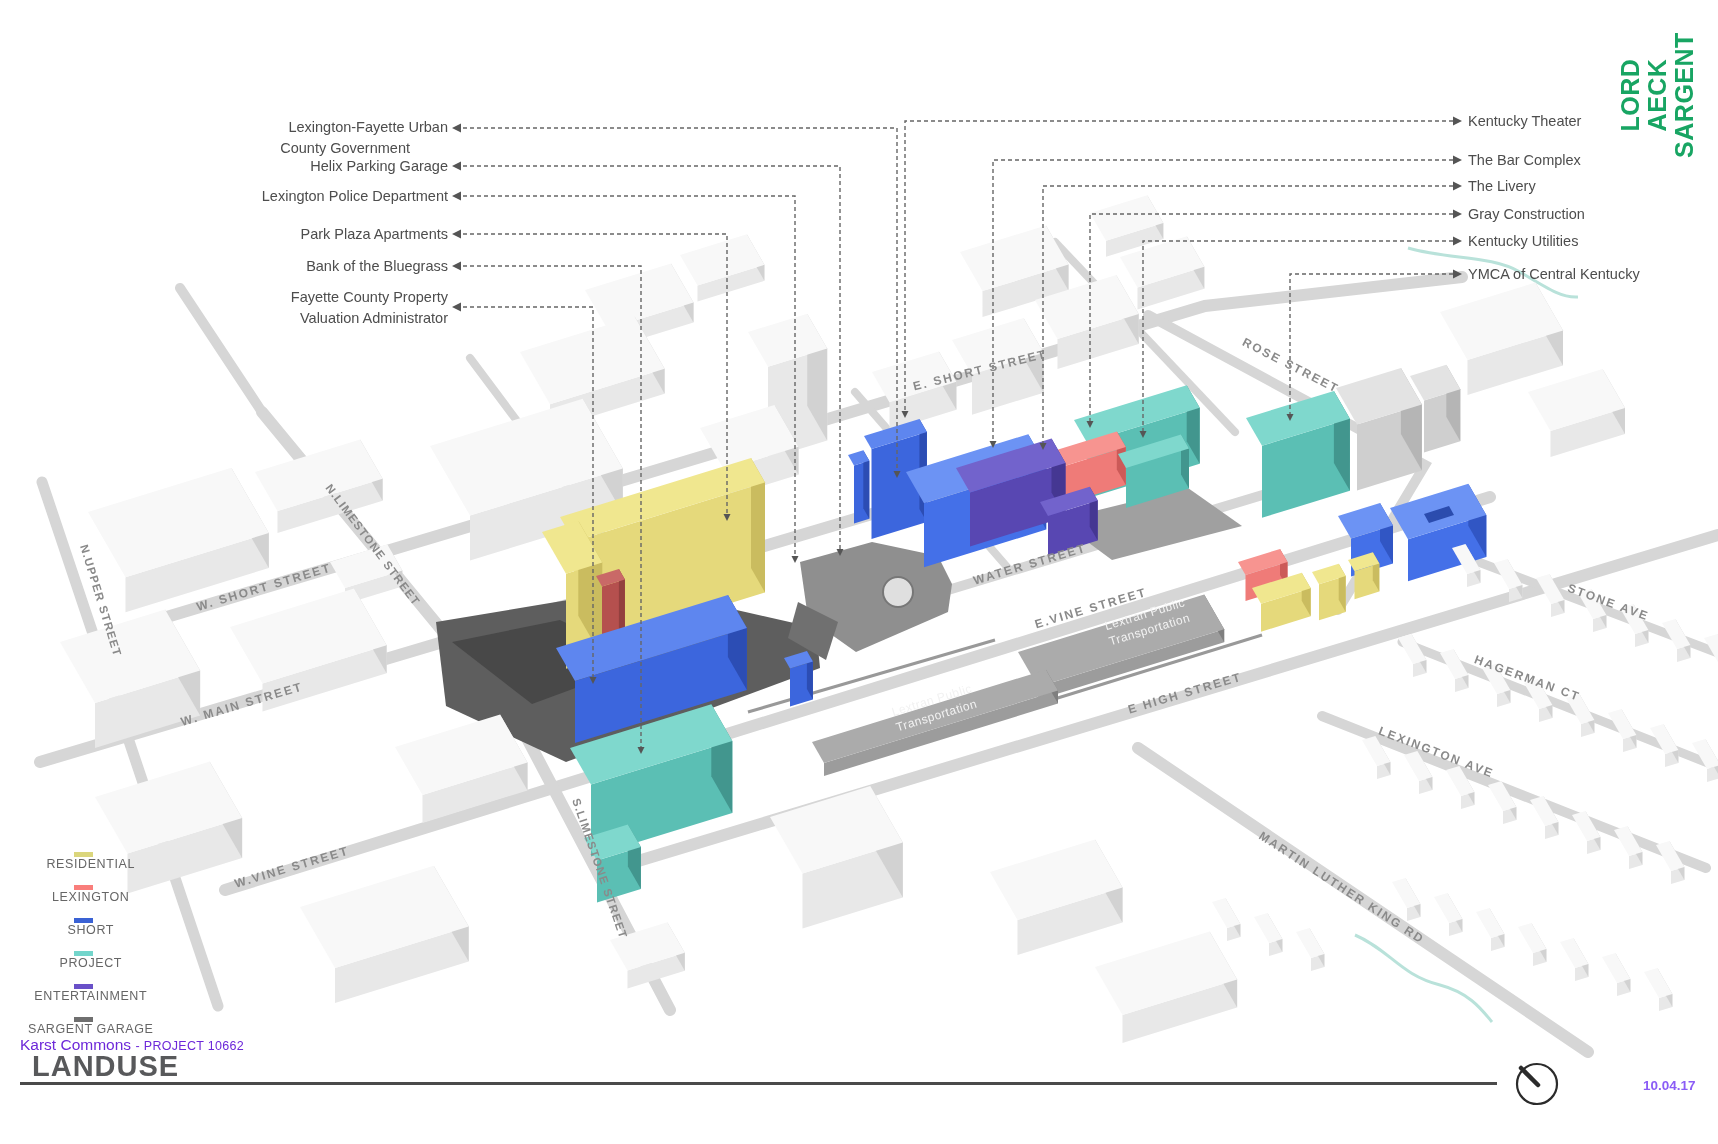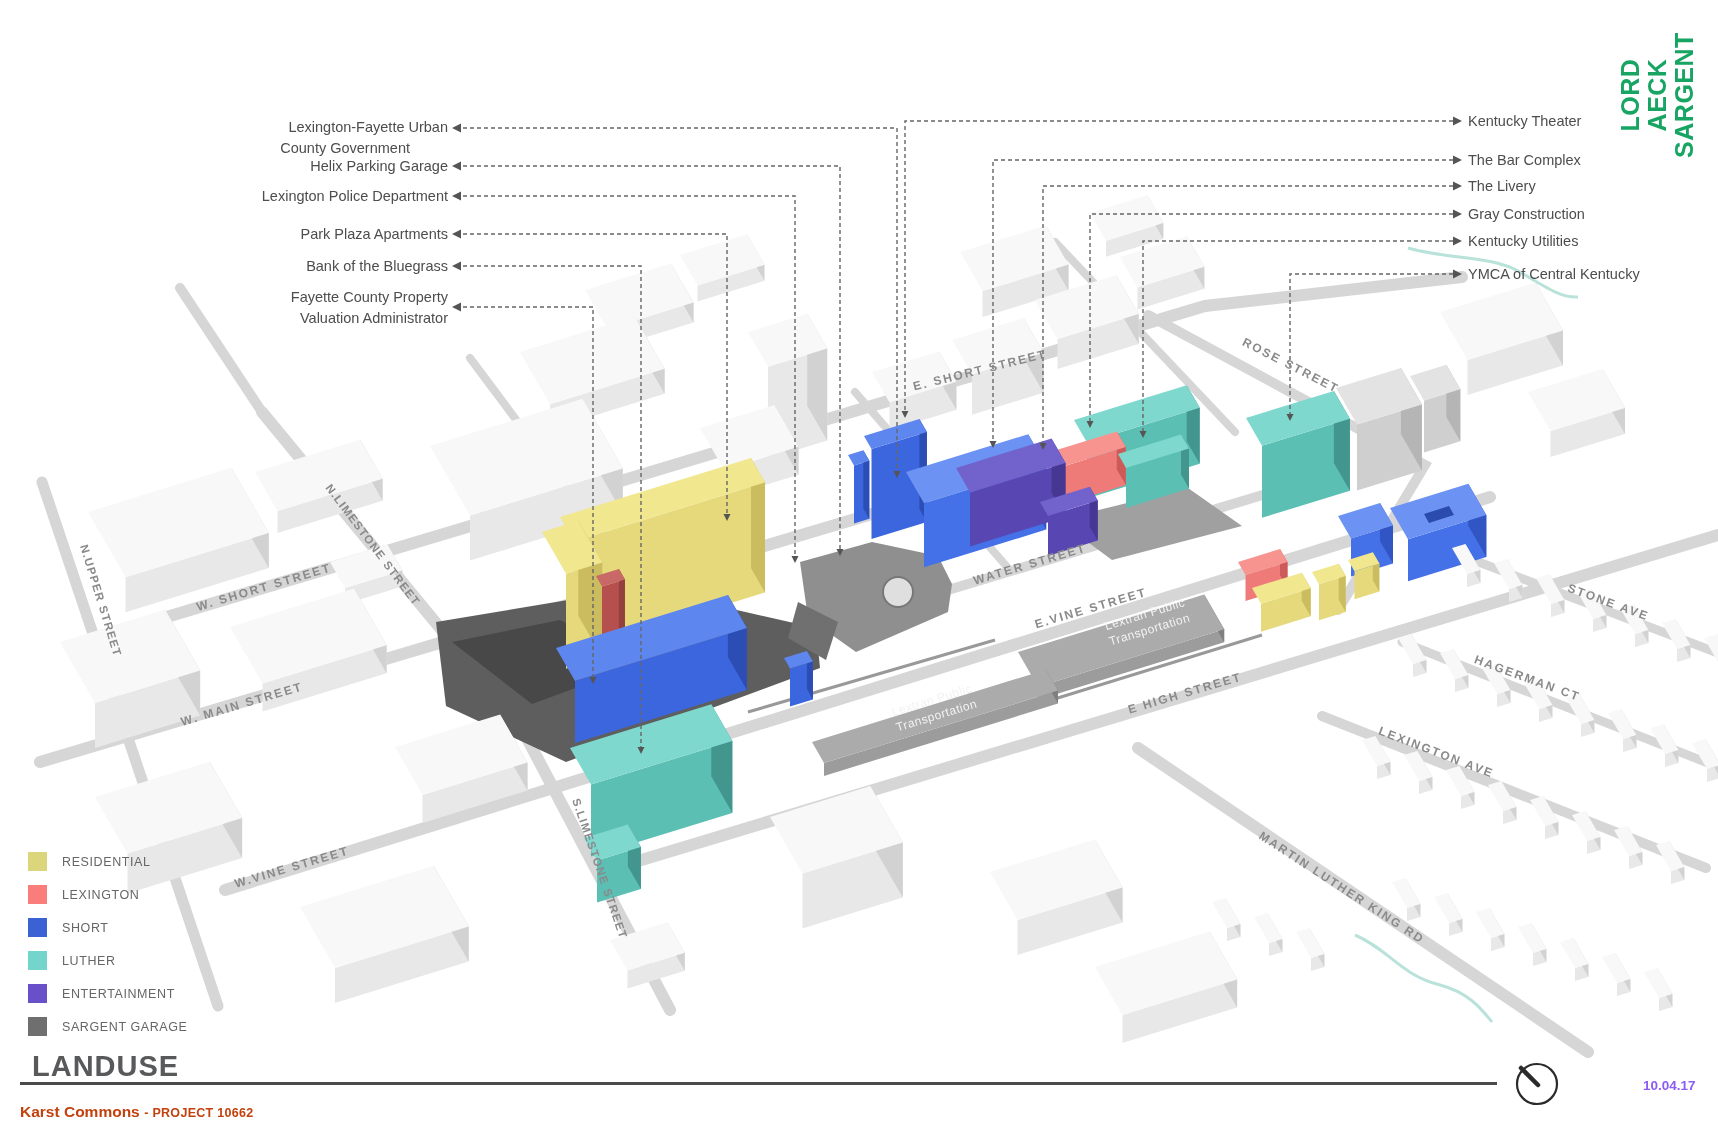--- a/index.html
+++ b/index.html
@@ -9,27 +9,27 @@
   .street-label{fill:#8a8a8a;font-size:12px;letter-spacing:2px;font-weight:bold;}
   .street-label-sm{fill:#8a8a8a;font-size:11.5px;letter-spacing:1.2px;font-weight:bold;}
   .transit-label{fill:#f2f2f2;font-size:12px;letter-spacing:0.5px;}
   .anno{fill:#4d4d4d;font-size:14.5px;}
   .leader{stroke:#666;stroke-width:1.4;fill:none;stroke-dasharray:4 3;}
   .arrow{fill:#555;}
   .logo{position:absolute;top:163px;left:1617px;width:136px;
         transform:rotate(-90deg);transform-origin:0 0;text-align:center;
         font-size:25px;font-weight:bold;letter-spacing:0.5px;line-height:27px;}
   .legend{position:absolute;left:28px;top:852px;}
-  .legend-item{display:flex;align-items:center;height:19px;margin-bottom:14px;}
+  .legend-item{display:flex;align-items:center;height:19px;margin-bottom:14px;flex-direction:column;}
   .legend-swatch{width:19px;height:19px;margin-right:15px;}
   .legend-label{font-size:12.5px;color:#666;letter-spacing:0.6px;}
   .titleblock{position:absolute;left:32px;top:1050px;}
   .tb-title{font-size:29px;font-weight:bold;color:#58595b;letter-spacing:1px;}
   .tb-rule{position:absolute;left:20px;top:1082px;width:1477px;height:2.5px;background:#4a4a4a;}
-  .tb-sub{position:absolute;left:20px;top:1103px;font-weight:bold;color:#c2410c;}
+  .tb-sub{position:absolute;left:20px;top:1036px;font-weight:normal;color:#6d28d9;}
   .tb-proj{font-size:15.5px;}
   .tb-code{font-size:12.5px;letter-spacing:0.3px;}
   .tb-date{position:absolute;left:1643px;top:1078px;font-size:13.5px;font-weight:bold;color:#8b5cf6;}
 </style>
 </head>
 <body>
 
 <svg id="map" viewBox="0 0 1718 1144">
 
   <g id="roads" stroke="#d6d6d6" fill="none" stroke-linecap="round">
@@ -431,21 +431,21 @@
     <div class="legend-item">
       <div class="legend-swatch" style="background: rgb(249, 126, 123);"></div>
       <div class="legend-label">LEXINGTON</div>
     </div>
     <div class="legend-item">
       <div class="legend-swatch" style="background: rgb(58, 98, 212);"></div>
       <div class="legend-label">SHORT</div>
     </div>
     <div class="legend-item">
       <div class="legend-swatch" style="background: rgb(115, 213, 203);"></div>
-      <div class="legend-label">LUTHER</div>
+      <div class="legend-label">PROJECT</div>
     </div>
     <div class="legend-item">
       <div class="legend-swatch" style="background: rgb(105, 80, 200);"></div>
       <div class="legend-label">ENTERTAINMENT</div>
     </div>
     <div class="legend-item">
       <div class="legend-swatch" style="background: rgb(111, 111, 111);"></div>
       <div class="legend-label">SARGENT GARAGE</div>
     </div>
   </div>

